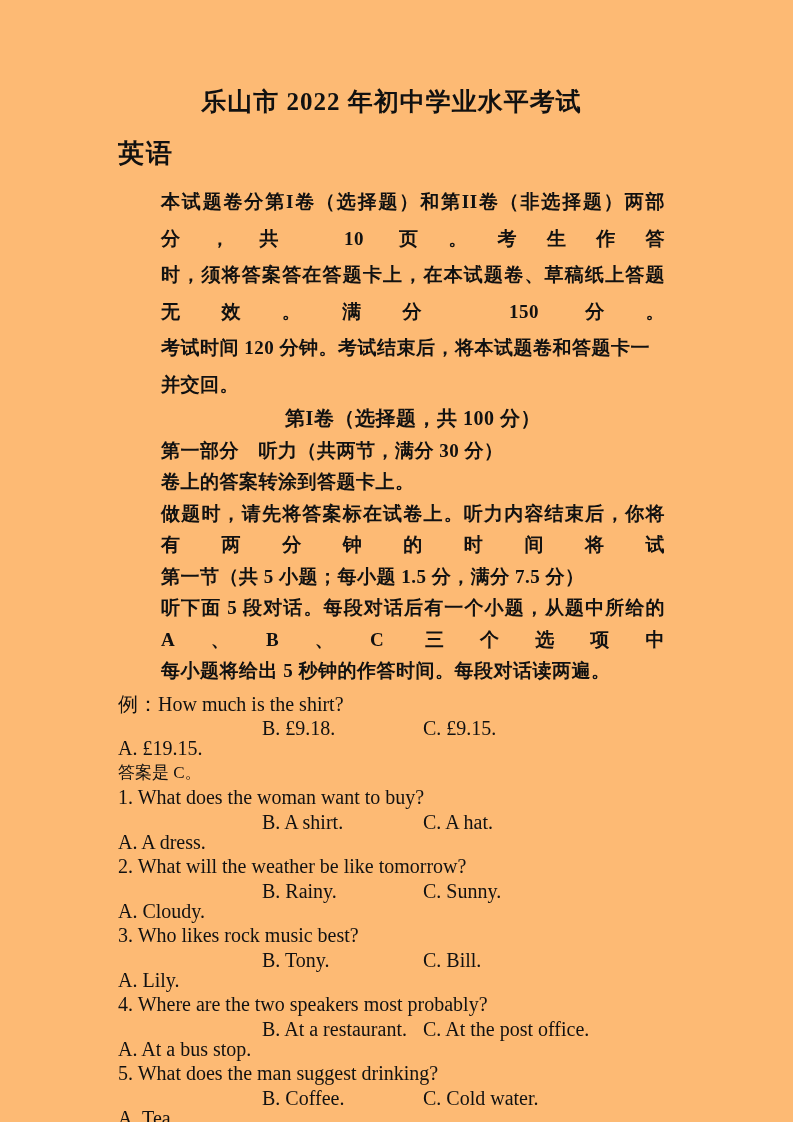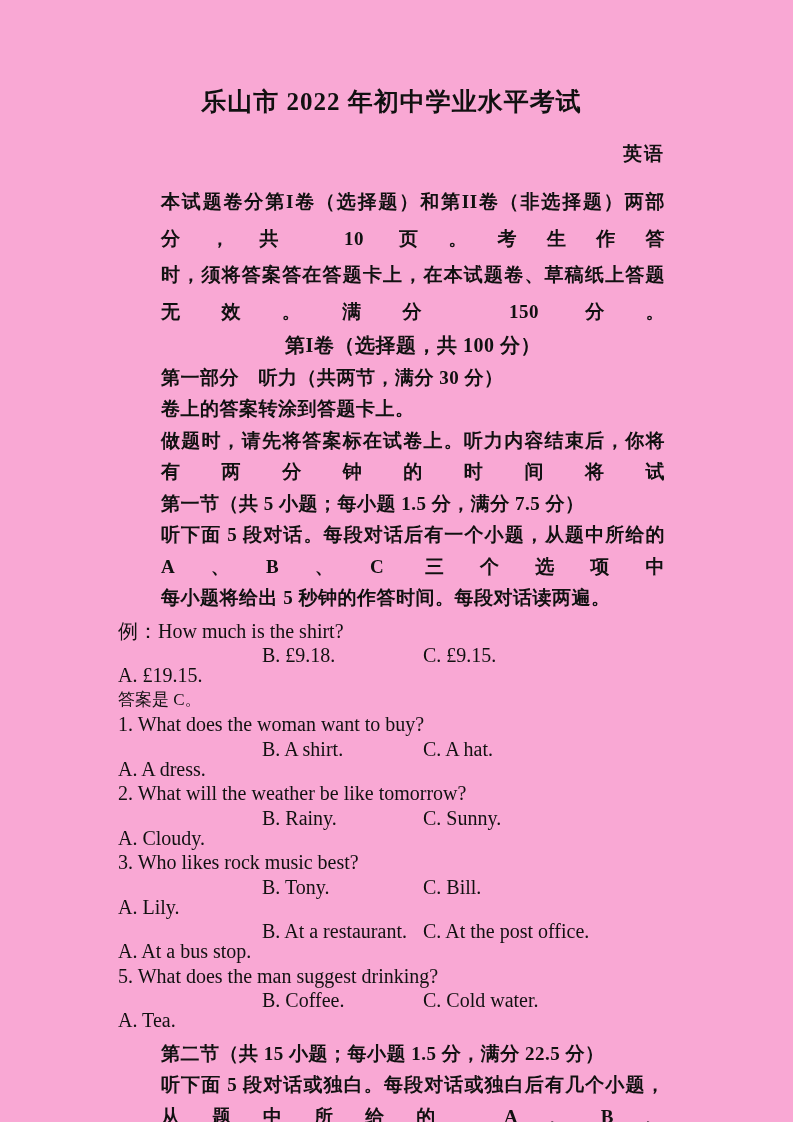--- a/index.html
+++ b/index.html
@@ -1,34 +1,34 @@
 <!DOCTYPE html>
 <html><head>
 <meta charset="utf-8">
 <style>
   html,body { margin:0; padding:0; background:#e8e8e8; }
   .page {
     position:relative;
     width:793px; height:1122px;
     margin:0 auto;
-    background:#f9a8d4;
+    background:#fdba74;
     color:#111111;
     overflow:hidden;
     font-family:"Liberation Serif","DejaVu Serif",serif;
   }
   .content { padding:84px 128px 0 118px; }
 
   .doc-title {
     margin:0; text-align:center;
     font-size:25px; font-weight:bold; line-height:36px;
     letter-spacing:1px;
   }
   .doc-subtitle {
-    margin:16px 0 0 0; text-align:right;
-    font-size:19px; font-weight:bold; line-height:36px;
+    margin:16px 0 0 0; text-align:left;
+    font-size:26px; font-weight:bold; line-height:36px;
     letter-spacing:2px;
   }
 
   .cn {
     font-size:19px; font-weight:bold; line-height:31.5px;
     letter-spacing:0.5px;
     margin-left:43px;
   }
   .intro { margin-top:12px; }
   .intro .cn { line-height:36.5px; }
@@ -56,20 +56,21 @@
 
 <div class="page">
   <div class="content">
 
     <h1 class="doc-title">乐山市 2022 年初中学业水平考试</h1>
     <h2 class="doc-subtitle">英语</h2>
 
     <div class="intro">
       <div class="cn j">本试题卷分第I卷（选择题）和第II卷（非选择题）两部分，共 10 页。考生作答</div>
       <div class="cn j">时，须将答案答在答题卡上，在本试题卷、草稿纸上答题无效。满分 150 分。</div>
+      <div class="cn">考试时间 120 分钟。考试结束后，将本试题卷和答题卡一并交回。</div>
     </div>
 
     <div class="cn center">第I卷（选择题，共 100 分）</div>
 
     <div class="cn">第一部分　听力（共两节，满分 30 分）</div>
     <div class="cn">卷上的答案转涂到答题卡上。</div>
     <div class="cn j">做题时，请先将答案标在试卷上。听力内容结束后，你将有两分钟的时间将试</div>
 
     <div class="cn">第一节（共 5 小题；每小题 1.5 分，满分 7.5 分）</div>
     <div class="cn j">听下面 5 段对话。每段对话后有一个小题，从题中所给的 A、B、C 三个选项中</div>
@@ -99,20 +100,21 @@
       <span class="opt-c">C. Sunny.</span>
     </div>
 
     <div class="en-line">3. Who likes rock music best?</div>
     <div class="en-line opt-row">
       <span class="opt-a">A. Lily.</span>
       <span class="opt-b">B. Tony.</span>
       <span class="opt-c">C. Bill.</span>
     </div>
 
+    <div class="en-line">4. Where are the two speakers most probably?</div>
     <div class="en-line opt-row">
       <span class="opt-a">A. At a bus stop.</span>
       <span class="opt-b">B. At a restaurant.</span>
       <span class="opt-c">C. At the post office.</span>
     </div>
 
     <div class="en-line">5. What does the man suggest drinking?</div>
     <div class="en-line opt-row">
       <span class="opt-a">A. Tea.</span>
       <span class="opt-b">B. Coffee.</span>

